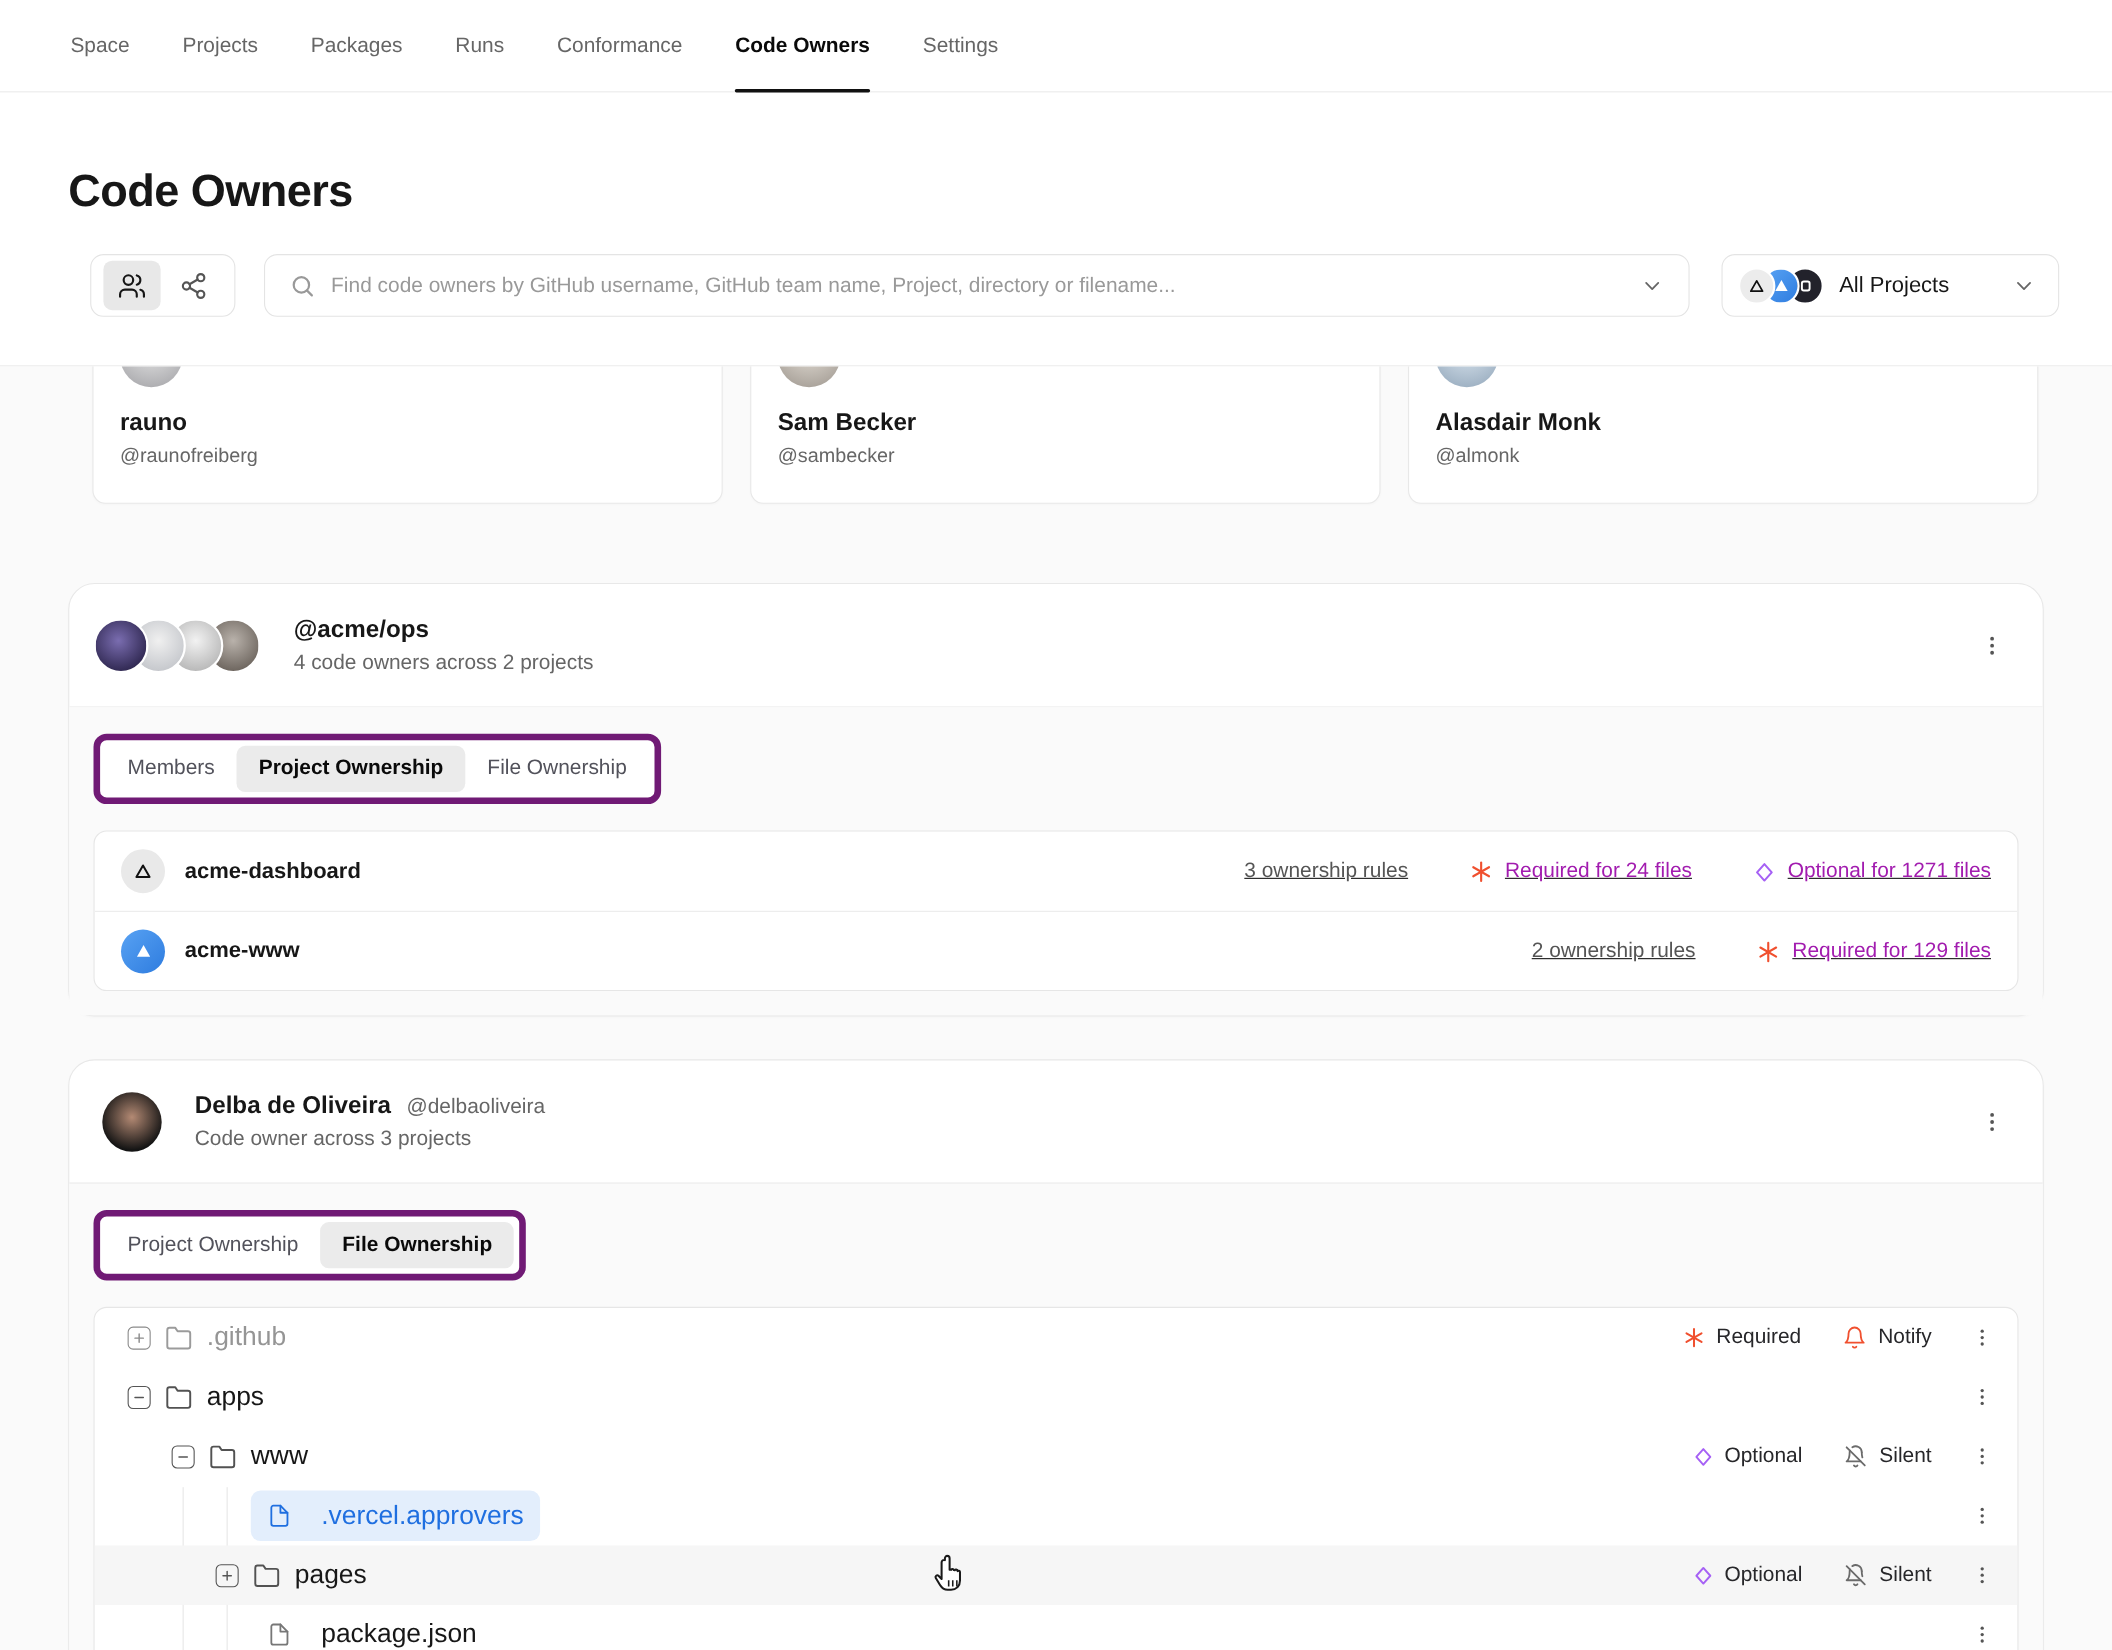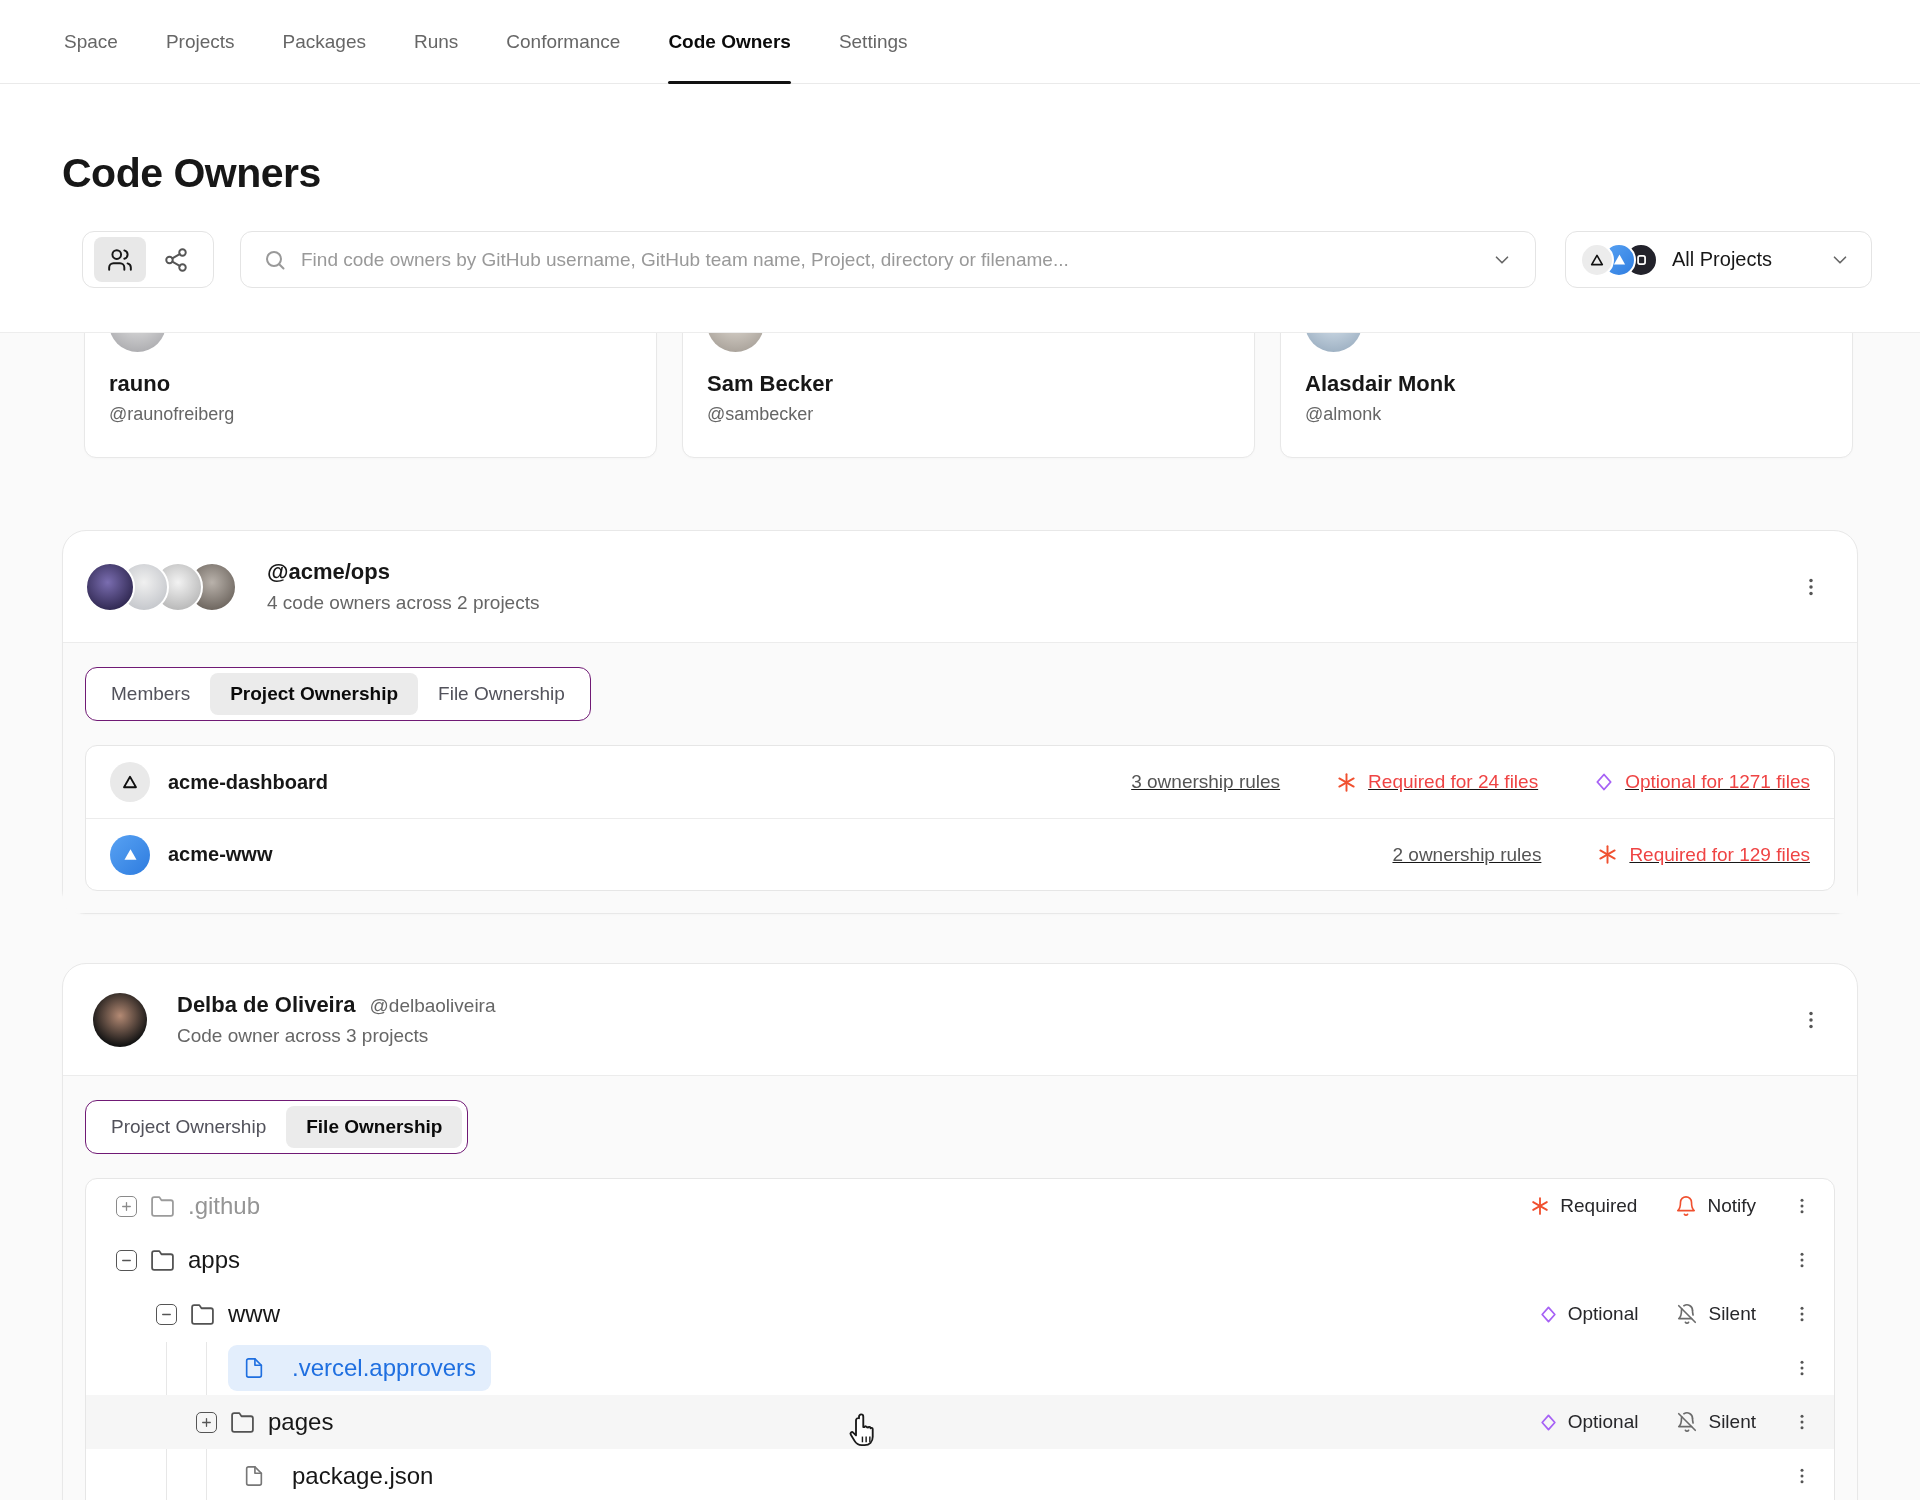--- a/index.html
+++ b/index.html
@@ -57,35 +57,35 @@
   .tav.t1 { background:radial-gradient(circle at 45% 40%,#7a6db0,#181233); z-index:4; }
   .tav.t2 { background:radial-gradient(circle at 50% 40%,#f0f0f0,#b9bcc2); z-index:3; }
   .tav.t3 { background:radial-gradient(circle at 50% 40%,#f2f2f2,#a8a8a8); z-index:2; }
   .tav.t4 { background:radial-gradient(circle at 50% 40%,#b9b2ab,#585049); z-index:1; }
   .head-text { margin-left:30px; }
   .head-title-row { display:flex; align-items:baseline; gap:14px; }
   .head-title { font-size:22px; font-weight:650; }
   .head-handle { font-size:19px; color:#666; }
   .head-sub { font-size:19px; color:#666; margin-top:7px; }
 
-  .tabs { display:inline-flex; background:#fff; border:1px solid #701a75; border-radius:12px; padding:5px; }
+  .tabs { display:inline-flex; background:#fff; border:6px solid #701a75; border-radius:12px; padding:5px; }
   .tab { font-size:19px; color:#52525b; padding:10px 20px; border-radius:8px; cursor:pointer; white-space:nowrap; }
   .tab.active { background:#ebebeb; color:#0a0a0a; font-weight:600; }
 
   
   .proj-table { margin-top:24px; background:#fff; border:1px solid #e6e6e6; border-radius:12px; overflow:hidden; }
   .proj-row { height:72px; display:flex; align-items:center; padding:0 24px; }
   .proj-row + .proj-row { border-top:1px solid #ececec; }
   .proj-avatar { width:40px; height:40px; border-radius:50%; display:flex; align-items:center; justify-content:center; }
   .proj-avatar.gray { background:#e9e9e9; color:#111; }
   .proj-avatar.blue { background:linear-gradient(135deg,#58a2f3,#2e7cdf); color:#fff; }
   .proj-name { margin-left:18px; font-size:20px; font-weight:600; }
   .proj-right { margin-left:auto; display:flex; align-items:center; gap:56px;text-decoration:underline; }
   .rules { font-size:19px; color:#555; }
-  .badge { display:flex; align-items:center; gap:11px; font-size:19px; color:#ef4444; }
+  .badge { display:flex; align-items:flex-end; gap:11px; font-size:19px; color:#a21caf; }
   .c-red { color:#f0502f; }
   .c-purple { color:#a661f5; }
   .c-gray { color:#6b6b6b; }
 
   
   .tree { margin-top:24px; background:#fff; border:1px solid #e6e6e6; border-radius:12px; position:relative; overflow:hidden; height:340px; }
   .guide { position:absolute; width:1px; background:#e7e7e7; top:163px; bottom:0; z-index:0; }
   .tree-row { height:54px; display:flex; align-items:center; padding-right:18px; position:relative; z-index:1; }
   .tree-row.hovered { background:#f6f6f6; }
   .lvl0 { padding-left:30px; } .lvl1 { padding-left:70px; } .lvl2 { padding-left:110px; }

